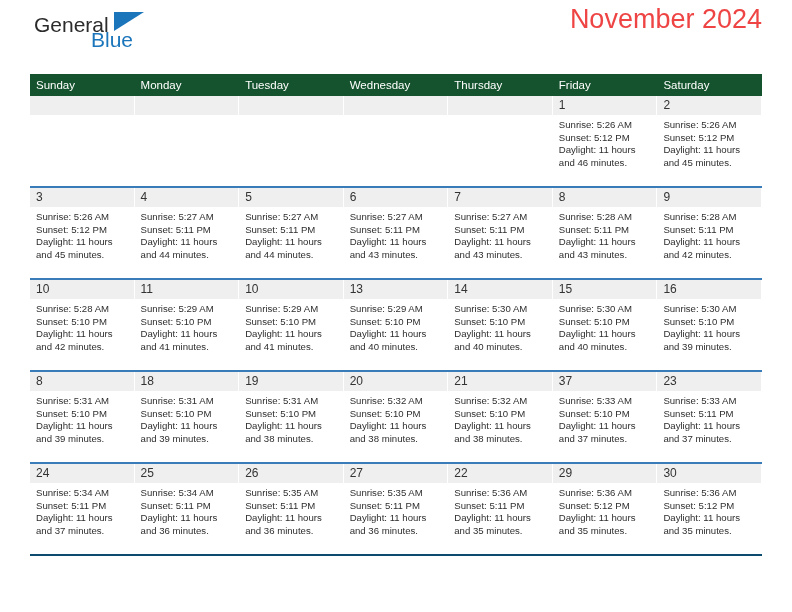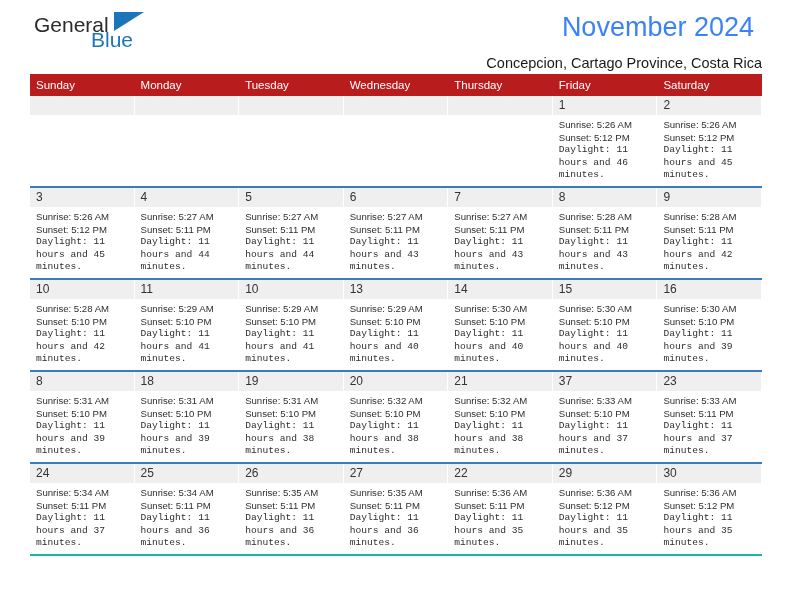--- a/index.html
+++ b/index.html
@@ -63,59 +63,59 @@
     color: #1b75bb;
     font-family: "Liberation Sans", sans-serif;
   }
   .title-block {
     text-align: right;
     padding-top: 2px;
   }
   .cal-title {
     font-size: 27px;
     font-weight: normal;
-    color: #3b82f6;
+    color: #ef4444;
     line-height: 34px;
-    margin: 8px;
+    margin: 0;
   }
   .cal-subtitle {
     font-size: 14.5px;
     color: #1a1a1a;
     line-height: 22px;
     margin: 6px 0 0 0;
   }
 
   
   .calendar {
     width: 732px;
     border-collapse: collapse;
     table-layout: fixed;
   }
   .calendar th {
-    background: #b91c1c;
+    background: #14532d;
     color: #ffffff;
     font-size: 11.5px;
     font-weight: normal;
     text-align: left;
     padding: 5px 0 5px 6px;
     height: 19px;
     box-sizing: border-box;
     border: none;
   }
   .calendar td {
     width: 104.57px;
     height: 90px;
     vertical-align: top;
     padding: 0;
     border: none;
     border-bottom: 2px solid #3a7cb9;
     background: #ffffff;
   }
   .calendar tr:last-child td {
-    border-bottom: 2px solid #14b8a6;
+    border-bottom: 2px solid #0c4a6e;
   }
   .daynum-band {
     background: #efefef;
     height: 19px;
     line-height: 19px;
     font-size: 12px;
     color: #333333;
     padding-left: 6px;
     box-sizing: border-box;
     border-right: 1px solid #ffffff;
@@ -127,39 +127,37 @@
     padding: 4px 5px 0 6px;
     font-size: 9.6px;
     line-height: 12.6px;
     color: #2e2e2e;
   }
   .cell-body div {
     white-space: nowrap;
   }
   .cell-body .daylight {
     white-space: normal;
-    font-family: Liberation Mono, monospace;
   }
 </style>
 </head>
 <body>
 
 <div class="page">
 
   <div class="header">
 
     <div class="brand">
       <span class="brand-general">General</span>
       <span class="brand-triangle"></span>
       <span class="brand-blue">Blue</span>
     </div>
 
     <div class="title-block">
       <h1 class="cal-title">November 2024</h1>
-      <div class="cal-subtitle">Concepcion, Cartago Province, Costa Rica</div>
     </div>
 
   </div>
 
   <table class="calendar">
     <thead>
       <tr id="weekday-row">
           <th>Sunday</th>
           <th>Monday</th>
           <th>Tuesday</th>

